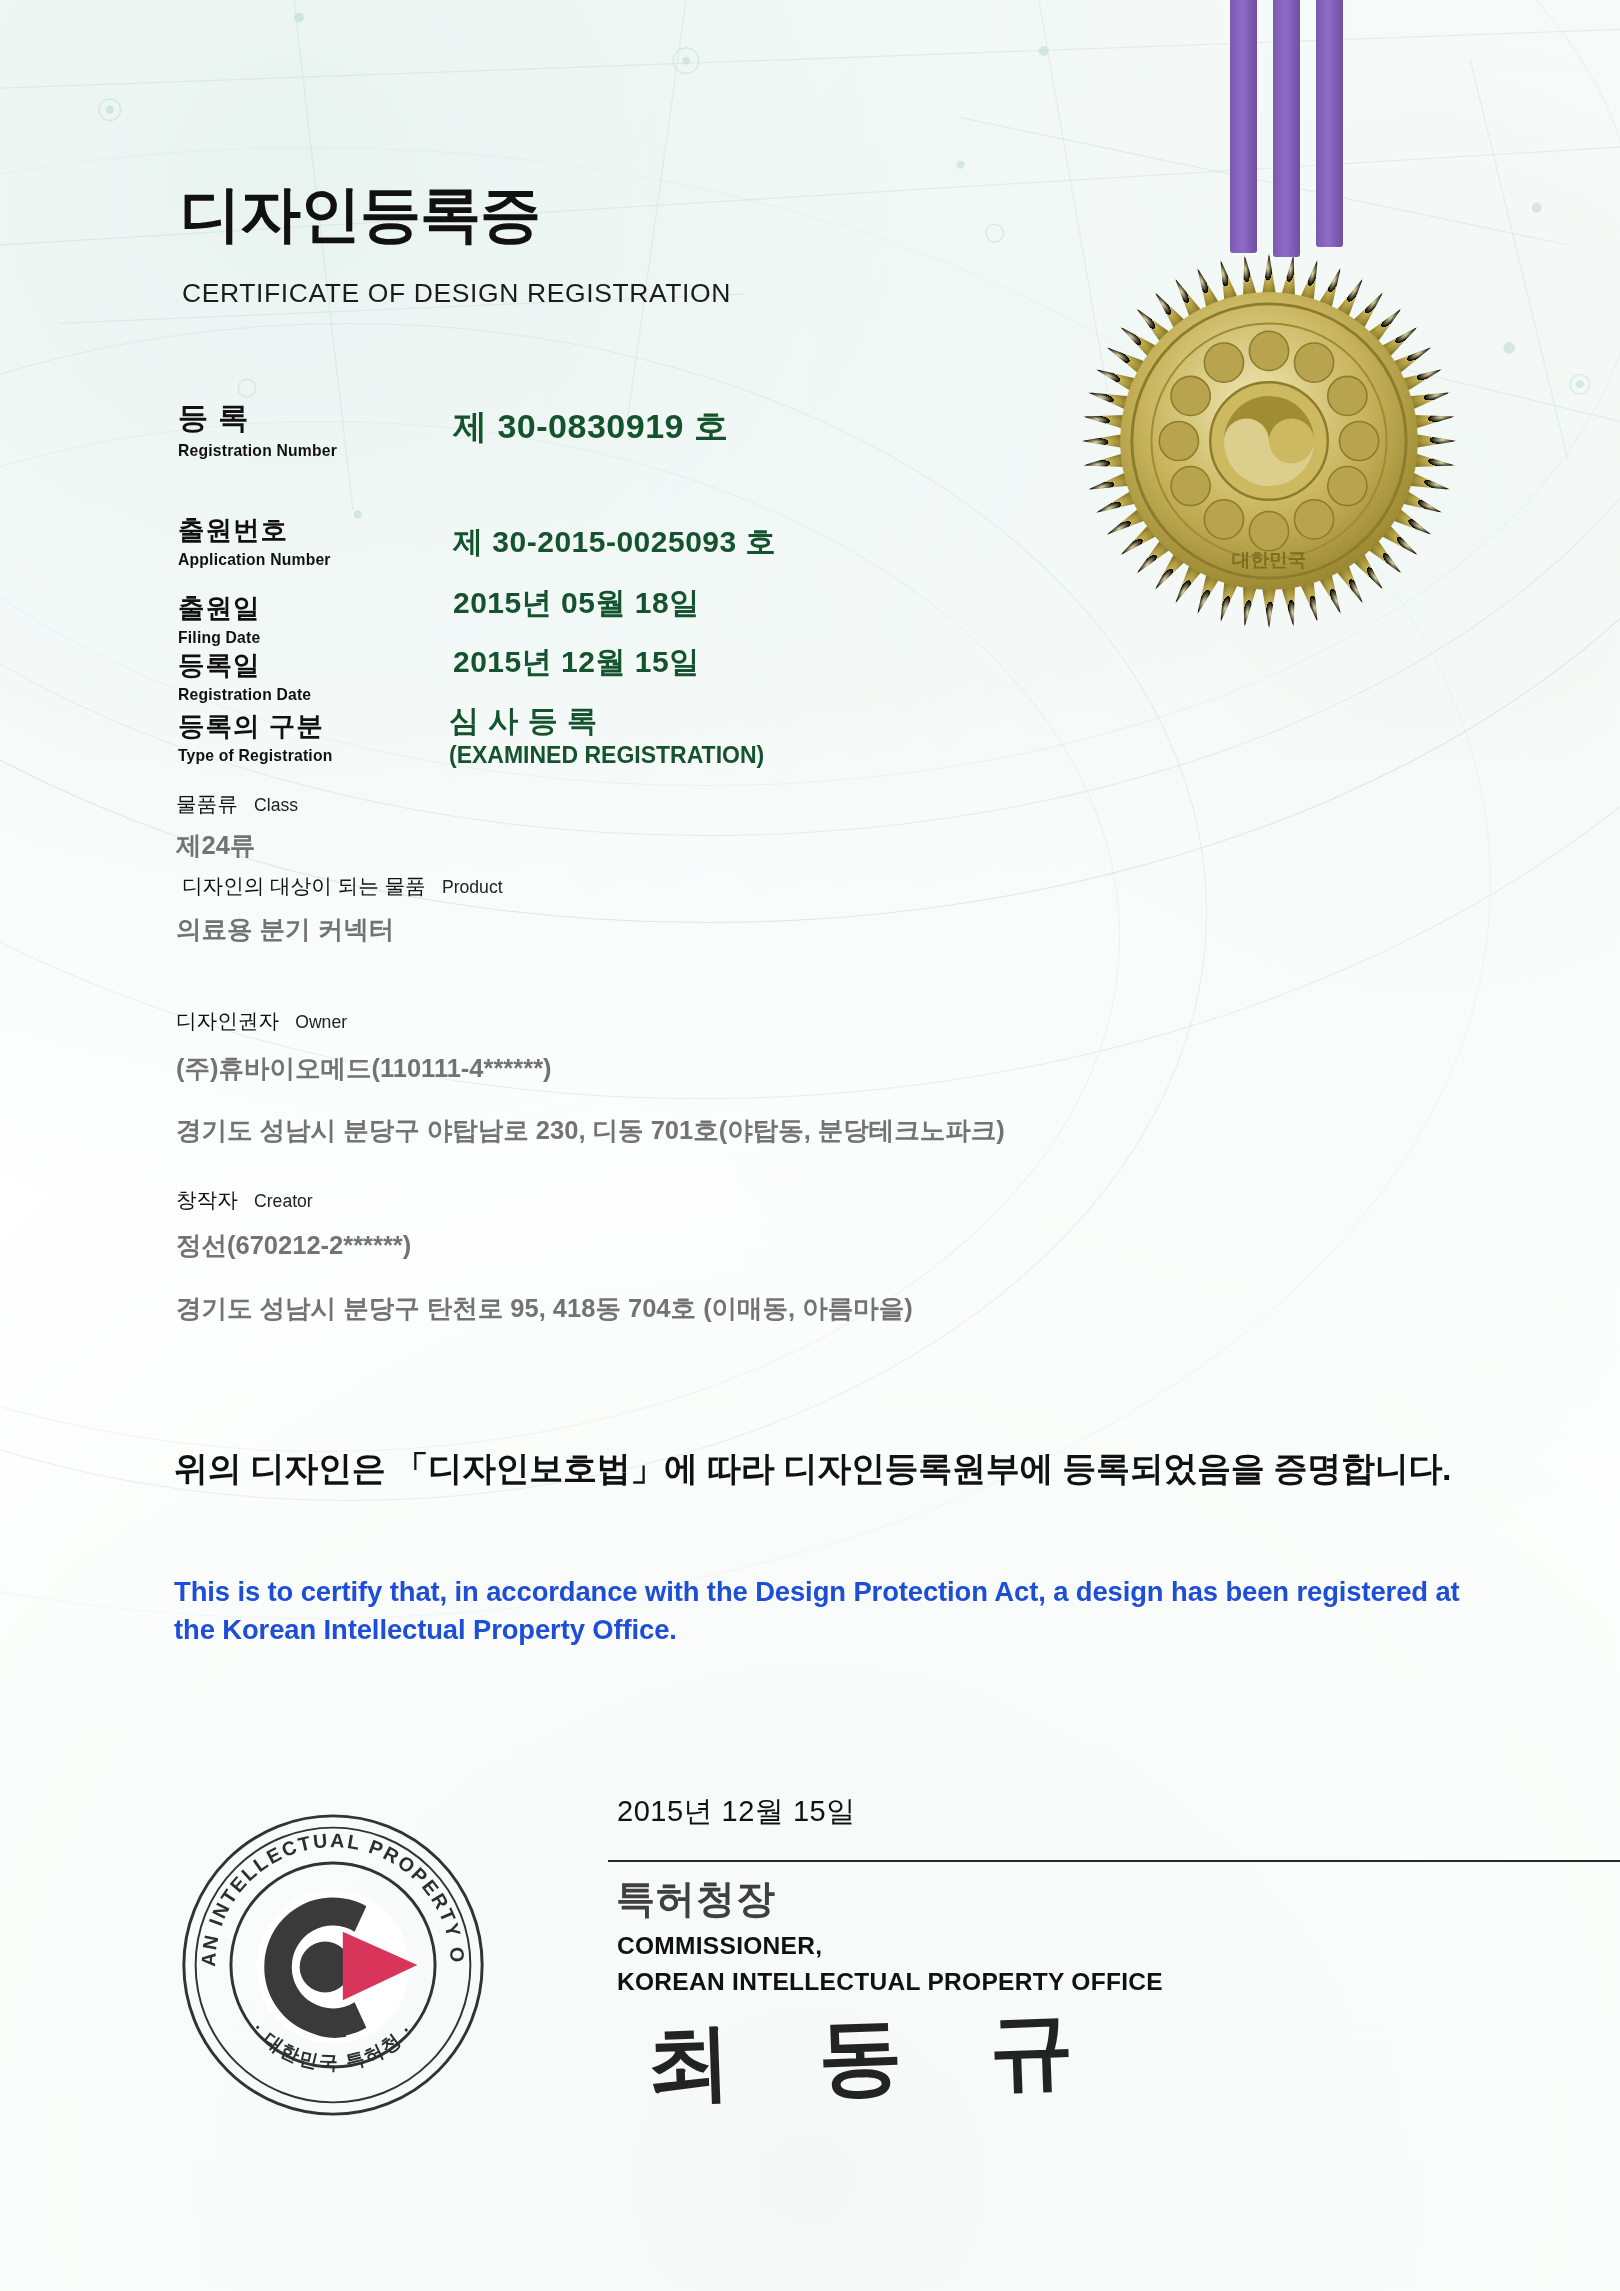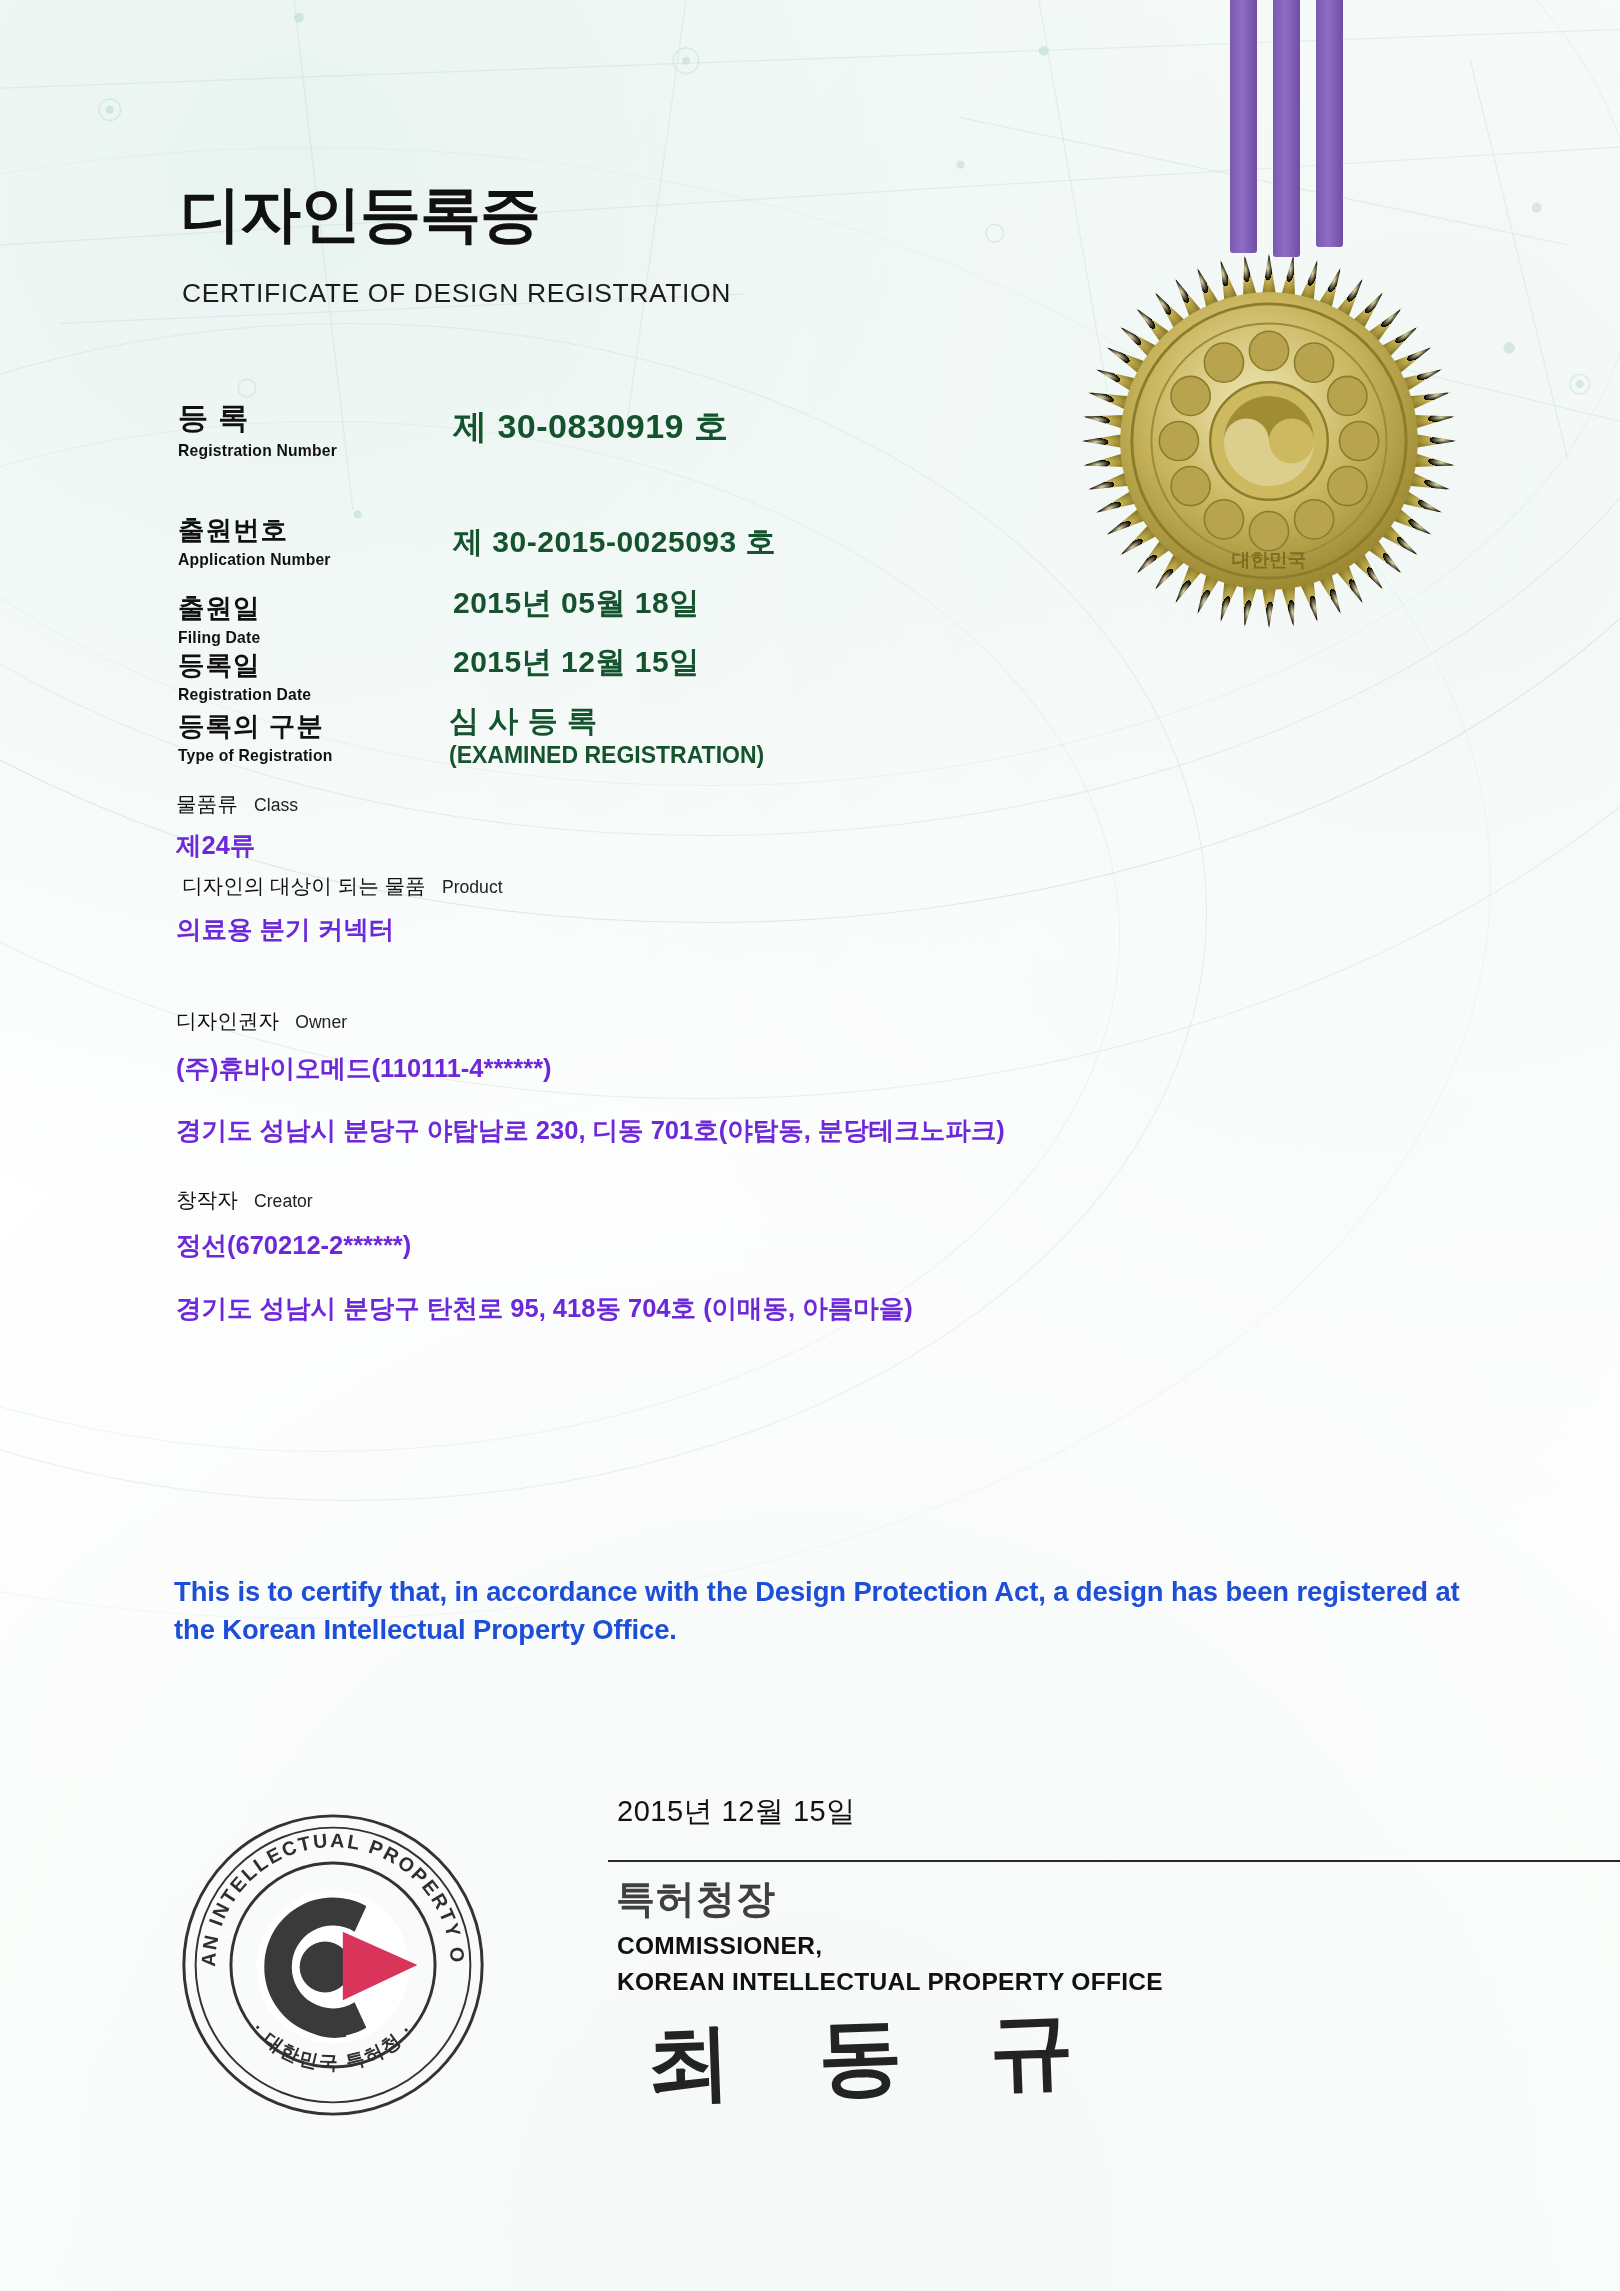--- a/index.html
+++ b/index.html
@@ -150,21 +150,21 @@
   .inline-label .en {
     font-size: 17.6px;
     font-weight: 500;
     color: #222;
     margin-left: 11.8px;
   }
   .block-value {
     position: absolute;
     font-size: 25.5px;
     font-weight: 700;
-    color: #6d28d9;
+    color: #737373;
     white-space: nowrap;
   }
 
   
   .certify-ko {
     position: absolute;
     left: 174px;
     top: 1444px;
     width: 1284px;
     font-size: 34px;
@@ -450,20 +450,21 @@
   <div class="block-value" style="left:176px; top:1051px;">(주)휴바이오메드(110111-4******)</div>
   <div class="block-value" style="left:176px; top:1113px;">경기도 성남시 분당구 야탑남로 230, 디동 701호(야탑동, 분당테크노파크)</div>
 
   <div class="inline-label" style="left:176px; top:1186px;">
     <span class="ko">창작자</span>
     <span class="en">Creator</span>
   </div>
   <div class="block-value" style="left:176px; top:1228px;">정선(670212-2******)</div>
   <div class="block-value" style="left:176px; top:1291px;">경기도 성남시 분당구 탄천로 95, 418동 704호 (이매동, 아름마을)</div>
 
+  <div class="certify-ko">위의 디자인은 「디자인보호법」에 따라 디자인등록원부에 등록되었음을 증명합니다.</div>
   <div class="certify-en">This is to certify that, in accordance with the Design Protection Act, a design has been registered at the Korean Intellectual Property Office.</div>
 
   <div class="issue-date">2015년 12월 15일</div>
   <div class="sign-rule"></div>
   <div class="commissioner-ko">특허청장</div>
   <div class="commissioner-en1">COMMISSIONER,</div>
   <div class="commissioner-en2">KOREAN INTELLECTUAL PROPERTY OFFICE</div>
   <div class="signature">최 동 규</div>
 
   <svg class="kipo-logo" viewBox="0 0 320 320">

